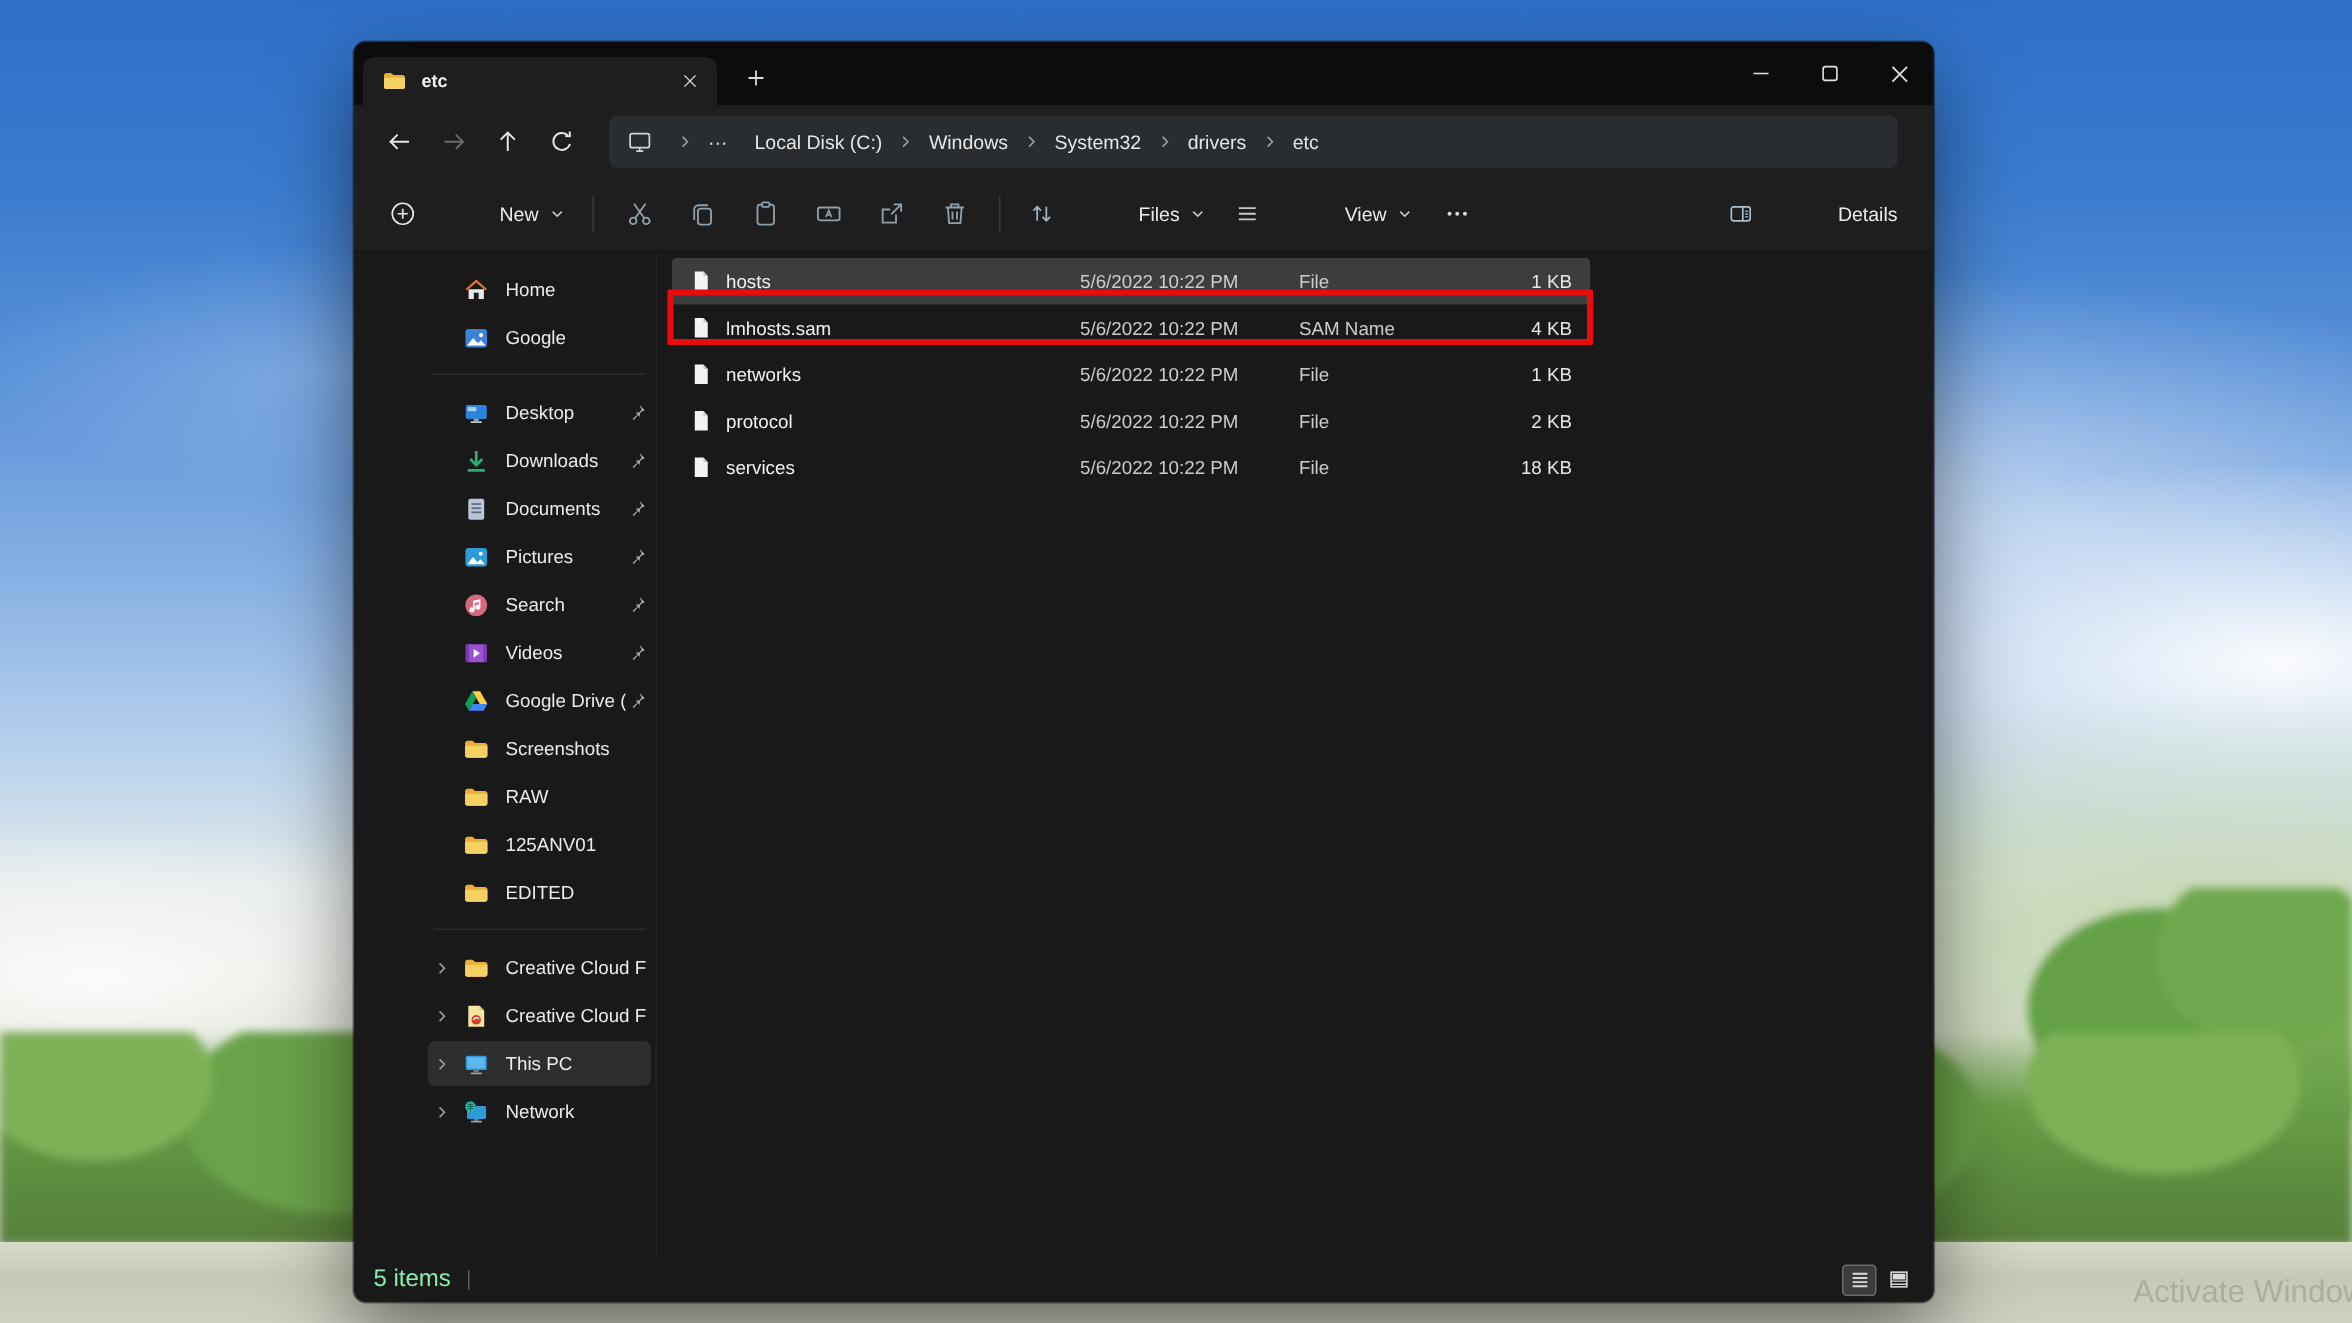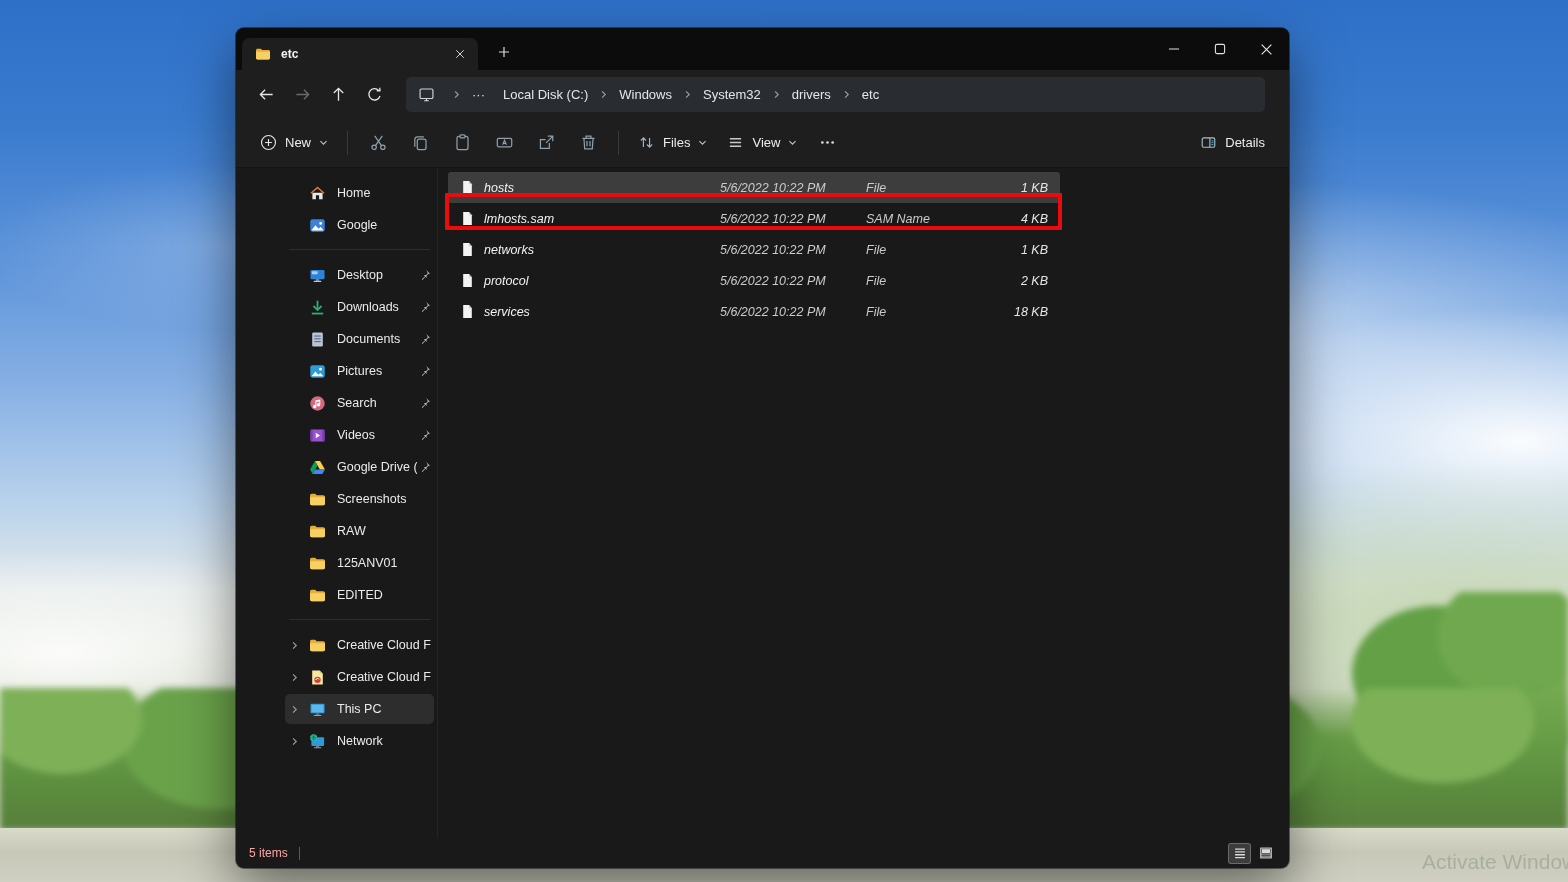--- a/index.html
+++ b/index.html
@@ -72,21 +72,21 @@
   .search { height:35px; width:240px; flex:none; background:#292d31; border-radius:5px;
     display:flex; align-items:center; padding:0 10px; }
   .search input { flex:1; background:transparent; border:none; outline:none; color:#e6e6e6;
     font-size:13px; font-family:"Liberation Sans",sans-serif; }
   .search input::placeholder { color:#9aa0a6; }
   .search .icn { width:14px; height:14px; flex:none; margin-left:6px; }
 
   
   .toolbar { height:50px; background:#1e1e1e; flex:none; display:flex; align-items:center; padding:0 14px; border-bottom:1px solid #151515; }
   .tb-btn { display:flex; align-items:center; gap:8px; padding:0 10px; height:34px; border-radius:5px; flex:none; }
-  .tb-btn .lbl { font-size:13px; color:#ececec; }
+  .tb-btn .lbl { font-size:13px; color:#ececec;margin-left:48px; }
   .tb-btn .icn.lead { width:17px; height:17px; }
   .tb-btn .icn.chev { width:9px; height:9px; }
   .tb-sep { width:1px; height:24px; background:#3a3a3a; margin:0 9px; flex:none; }
   .tb-ibtn { width:42px; height:34px; display:flex; align-items:center; justify-content:center; border-radius:5px; flex:none; }
   .tb-ibtn .icn { width:19px; height:19px; }
   .tb-more { width:40px; }
   .tb-details { margin-left:auto; }
 
   
   .content { flex:1; display:flex; min-height:0; }
@@ -103,30 +103,30 @@
   
   .main { flex:1; display:flex; flex-direction:column; border-left:1px solid #242424; position:relative; }
   .list { position:relative; padding:4px 0 0 10px; }
   .lheader { display:grid; grid-template-columns:266px 146px 118px 82px; height:24px; align-items:center;
     font-size:12.5px; color:#d8d8d8; position:relative; width:612px; }
   .hcell { position:relative; height:100%; display:flex; align-items:center; padding-left:6px; }
   .hcell:first-child { padding-left:22px; }
   .hcell::after { content:""; position:absolute; right:0; top:4px; bottom:4px; width:1px; background:#333; }
   .sort-caret { position:absolute; left:128px; top:-3px; width:10px; height:8px; }
   .frow { display:grid; grid-template-columns:266px 146px 118px 82px; height:31px; align-items:center;
-    font-size:12.5px; border-radius:3px; width:612px;font-style:italic; }
+    font-size:12.5px; border-radius:3px; width:612px; }
   .frow.selected { background:#3d3d3d; }
   .fname { display:flex; align-items:center; color:#f2f2f2; padding-left:12px; gap:9px; overflow:hidden; white-space:nowrap; }
   .fname .icn { width:15px; height:15px; flex:none; }
   .fdate, .ftype { color:#cbcbcb; padding-left:6px; white-space:nowrap; }
   .fsize { color:#e5e5e5; text-align:right; padding-right:12px; white-space:nowrap; }
   .red-box { position:absolute; left:7px; top:25px; width:617px; height:37px; border:4px solid #ea0c0c; border-radius:1px; z-index:5; }
 
   
-  .statusbar { height:30px; flex:none; display:flex; align-items:center; padding:0 13px; font-size:12px; color:#fca5a5; }
+  .statusbar { height:30px; flex:none; display:flex; align-items:center; padding:0 13px; font-size:16px; color:#86efac; }
   .st-sep { width:1px; height:13px; background:#5a5a5a; margin-left:11px; }
   .st-views { margin-left:auto; display:flex; gap:5px; align-items:center; }
   .vbtn { width:21px; height:19px; display:flex; align-items:center; justify-content:center; border-radius:2px; }
   .vbtn.active { background:#3c3c3c; box-shadow:0 0 0 1px #6a6a6a; }
   .vbtn .icn { width:14px; height:14px; }
 </style>
 </head>
 <body>
 
 <div class="desktop">

